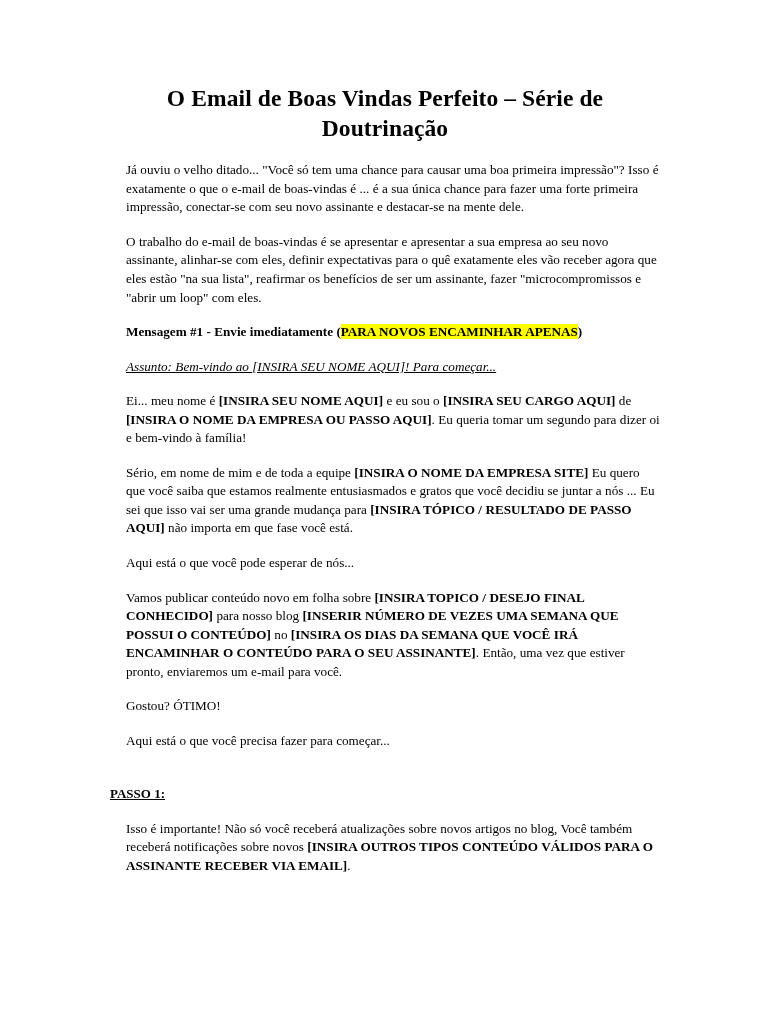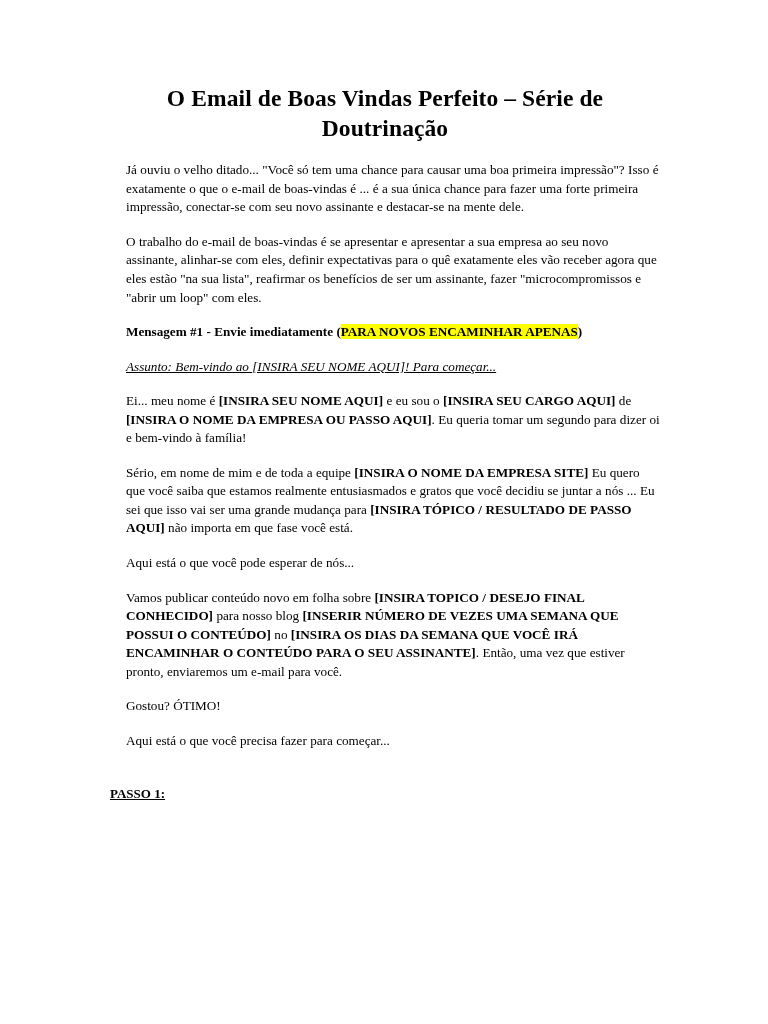--- a/index.html
+++ b/index.html
@@ -98,14 +98,15 @@
 
   <p class="para">Gostou? ÓTIMO!</p>
 
   <p class="para tight">Aqui está o que você precisa fazer para começar...</p>
 
   <div class="spacer-lg"></div>
 
   <p class="step-head"><span>PASSO 1:</span></p>
 
 
+  <p class="para"><span>Isso é importante! Não só você receberá atualizações sobre novos artigos no blog, Você também receberá notificações sobre novos </span><b>[INSIRA OUTROS TIPOS CONTEÚDO VÁLIDOS PARA  O ASSINANTE RECEBER VIA EMAIL]</b><span>.</span></p>
 
 </div>
 
 </body></html>

